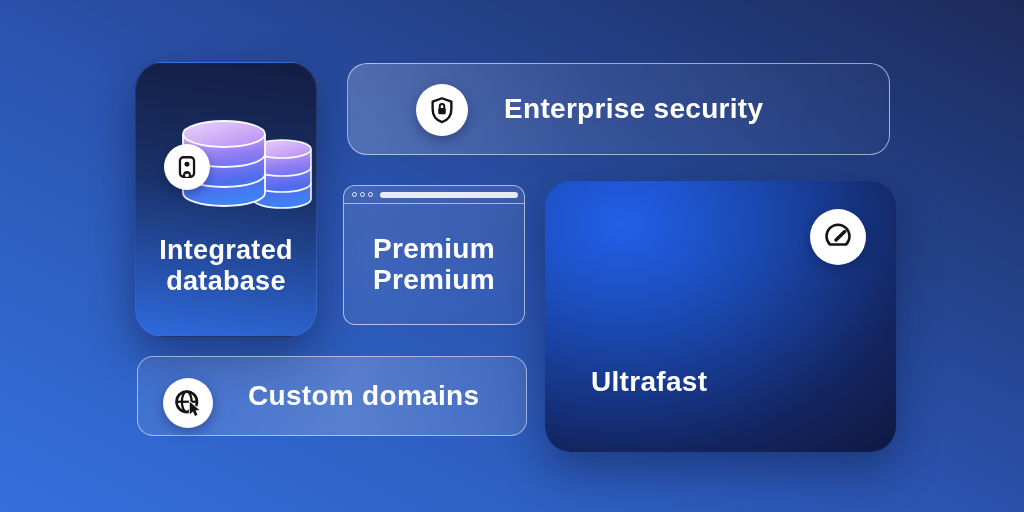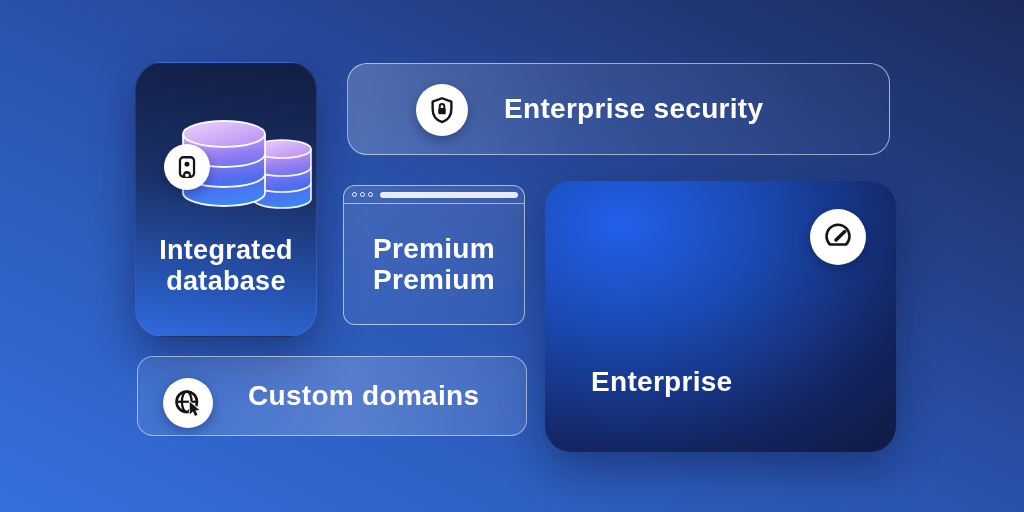--- a/index.html
+++ b/index.html
@@ -151,21 +151,21 @@
   </div>
 
   <div class="card ultra-card">
     <div class="icon-circle ultra-circle" style="width:56px;height:56px;">
       <svg width="30" height="30" viewBox="0 0 24 24">
         <path d="M5.6,18 A9.2,9.2 0 1 1 18.4,18 Z" fill="none" stroke="#141414" stroke-width="2" stroke-linejoin="round"></path>
         <path d="M10.4,14.4 L17.4,7.6" stroke="#141414" stroke-width="2.8" stroke-linecap="round"></path>
       </svg>
     </div>
     <div class="card-label ultra-label">
-      <span>Enterprise</span><br>
+      <span>Ultrafast</span><br>
     </div>
   </div>
 
   <div class="card dom-card">
     <div class="icon-circle dom-circle" style="width:50px;height:50px;">
       <svg width="30" height="30" viewBox="0 0 24 24">
         <g fill="none" stroke="#141414">
           <circle cx="11" cy="11" r="8.2" stroke-width="2.1"></circle>
           <ellipse cx="11" cy="11" rx="3.9" ry="8.2" stroke-width="1.8"></ellipse>
           <path d="M2.8,11 H19.2" stroke-width="1.8"></path>

